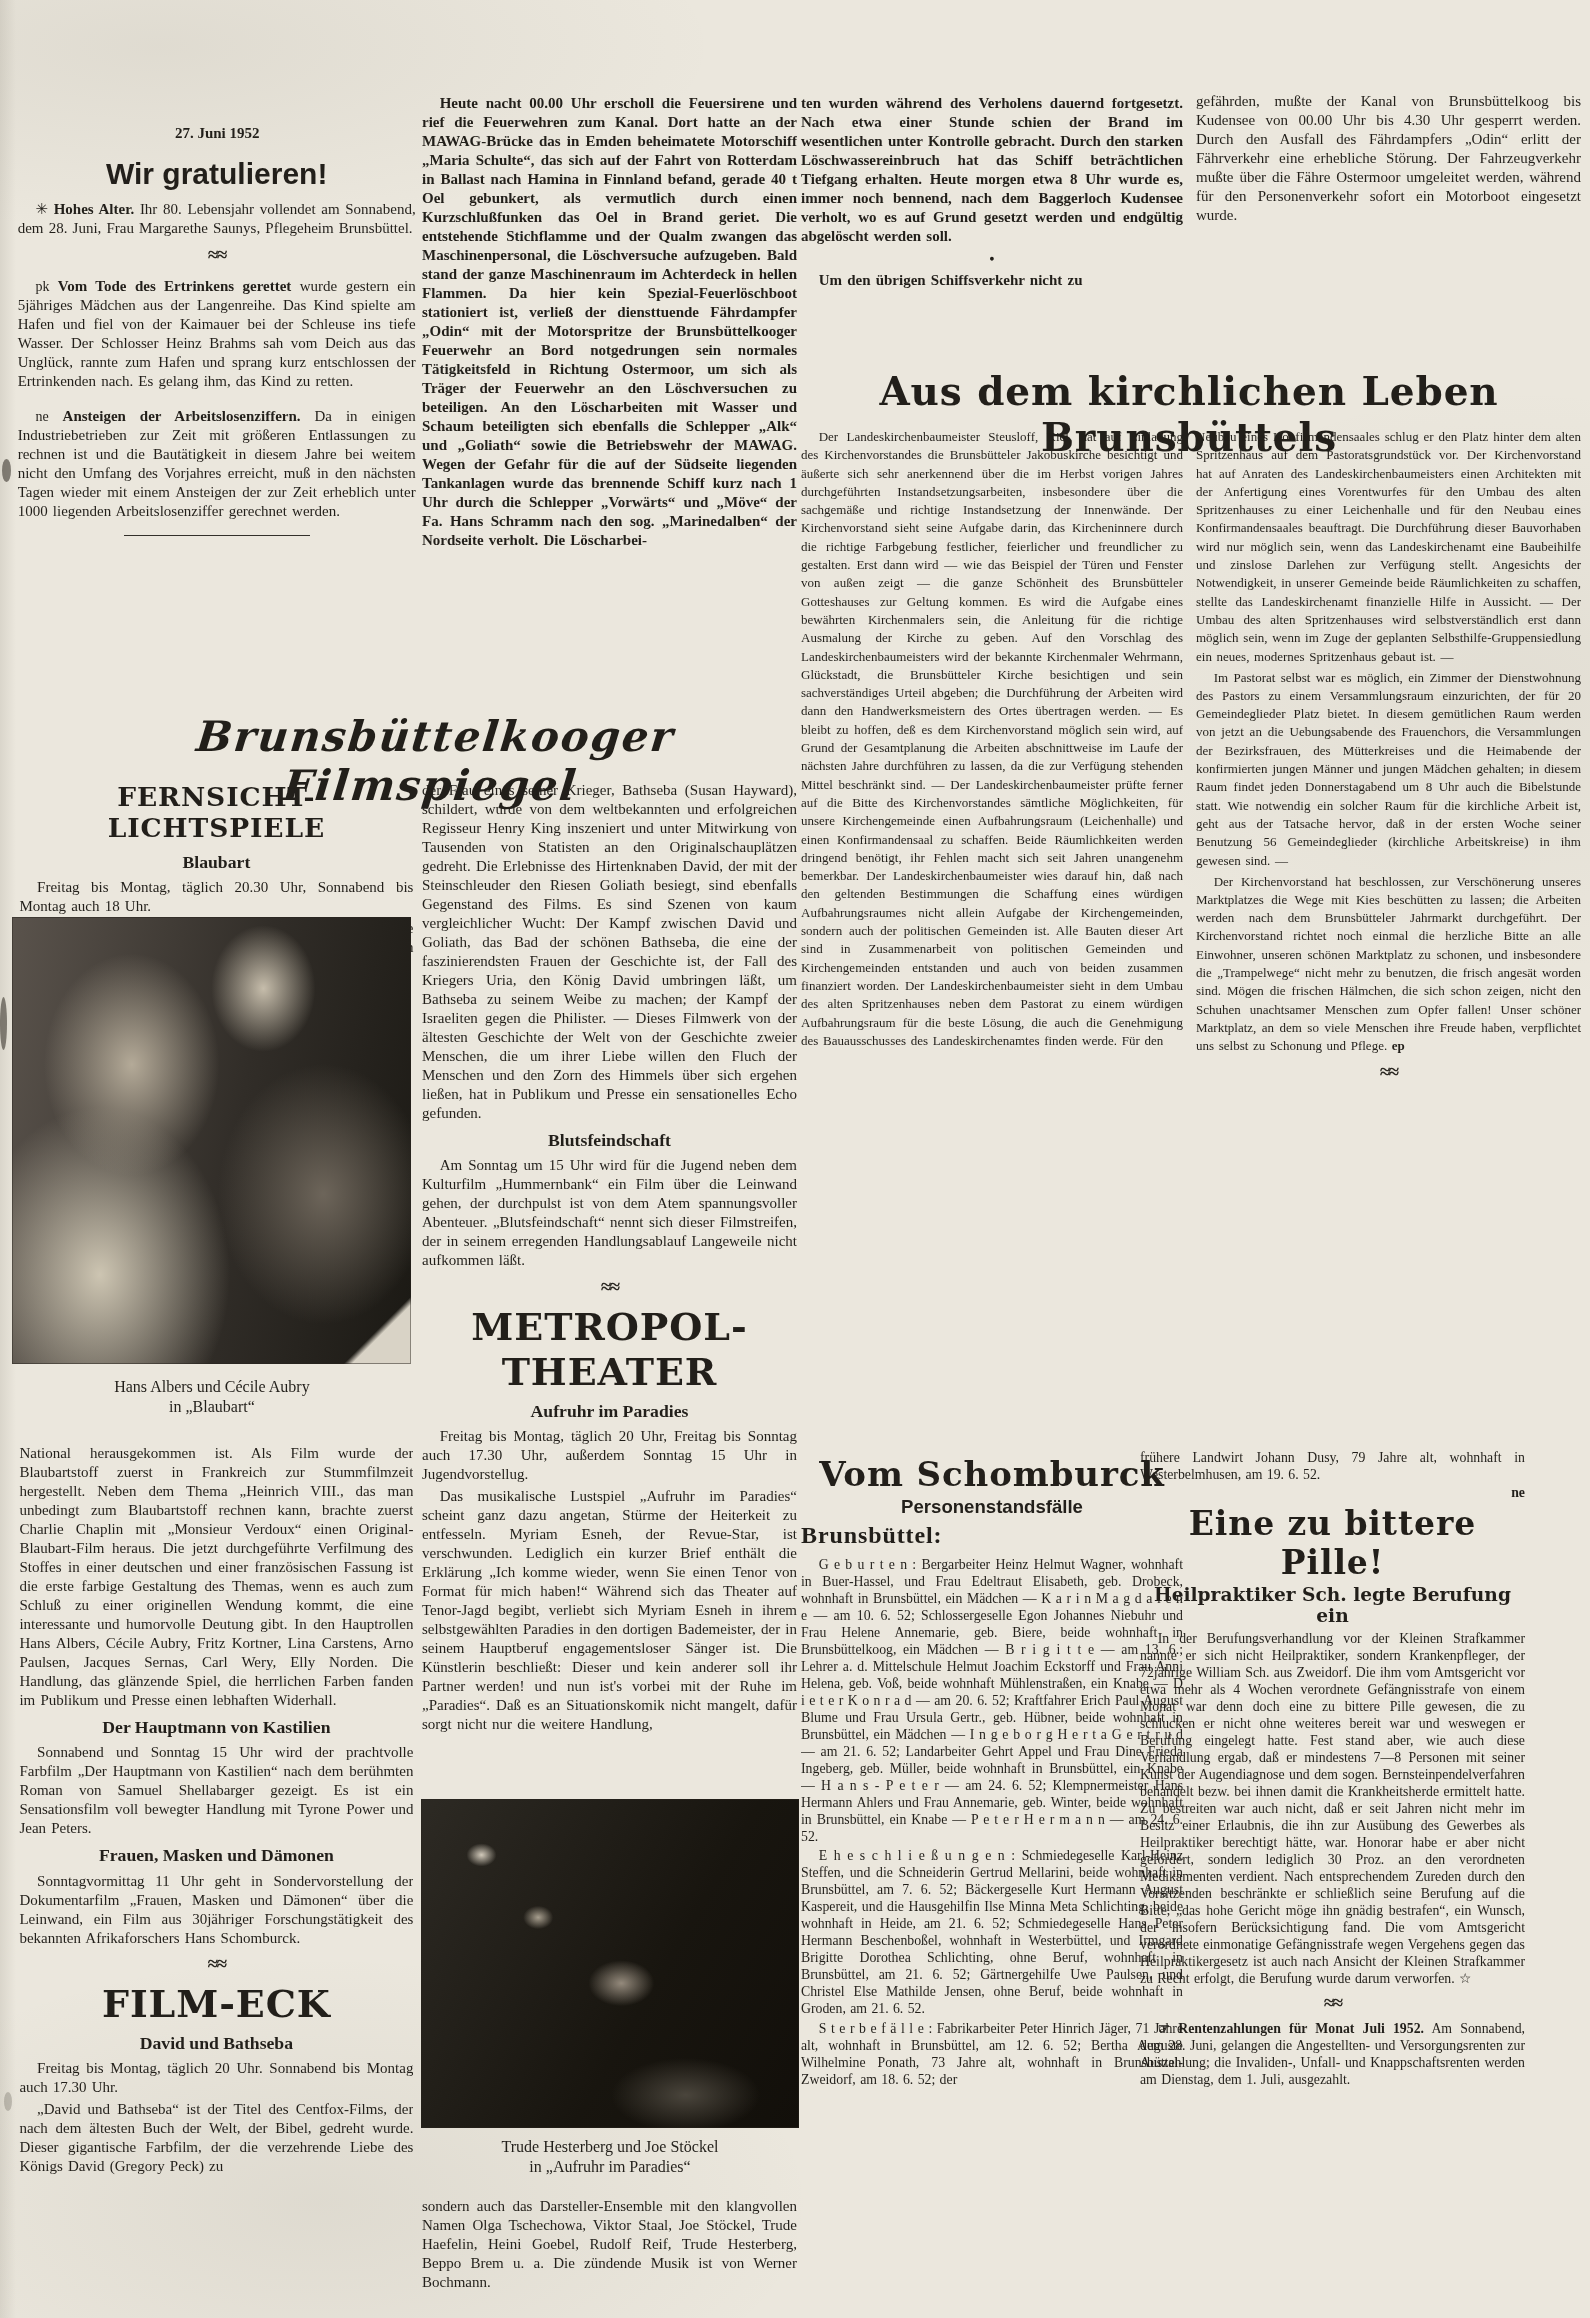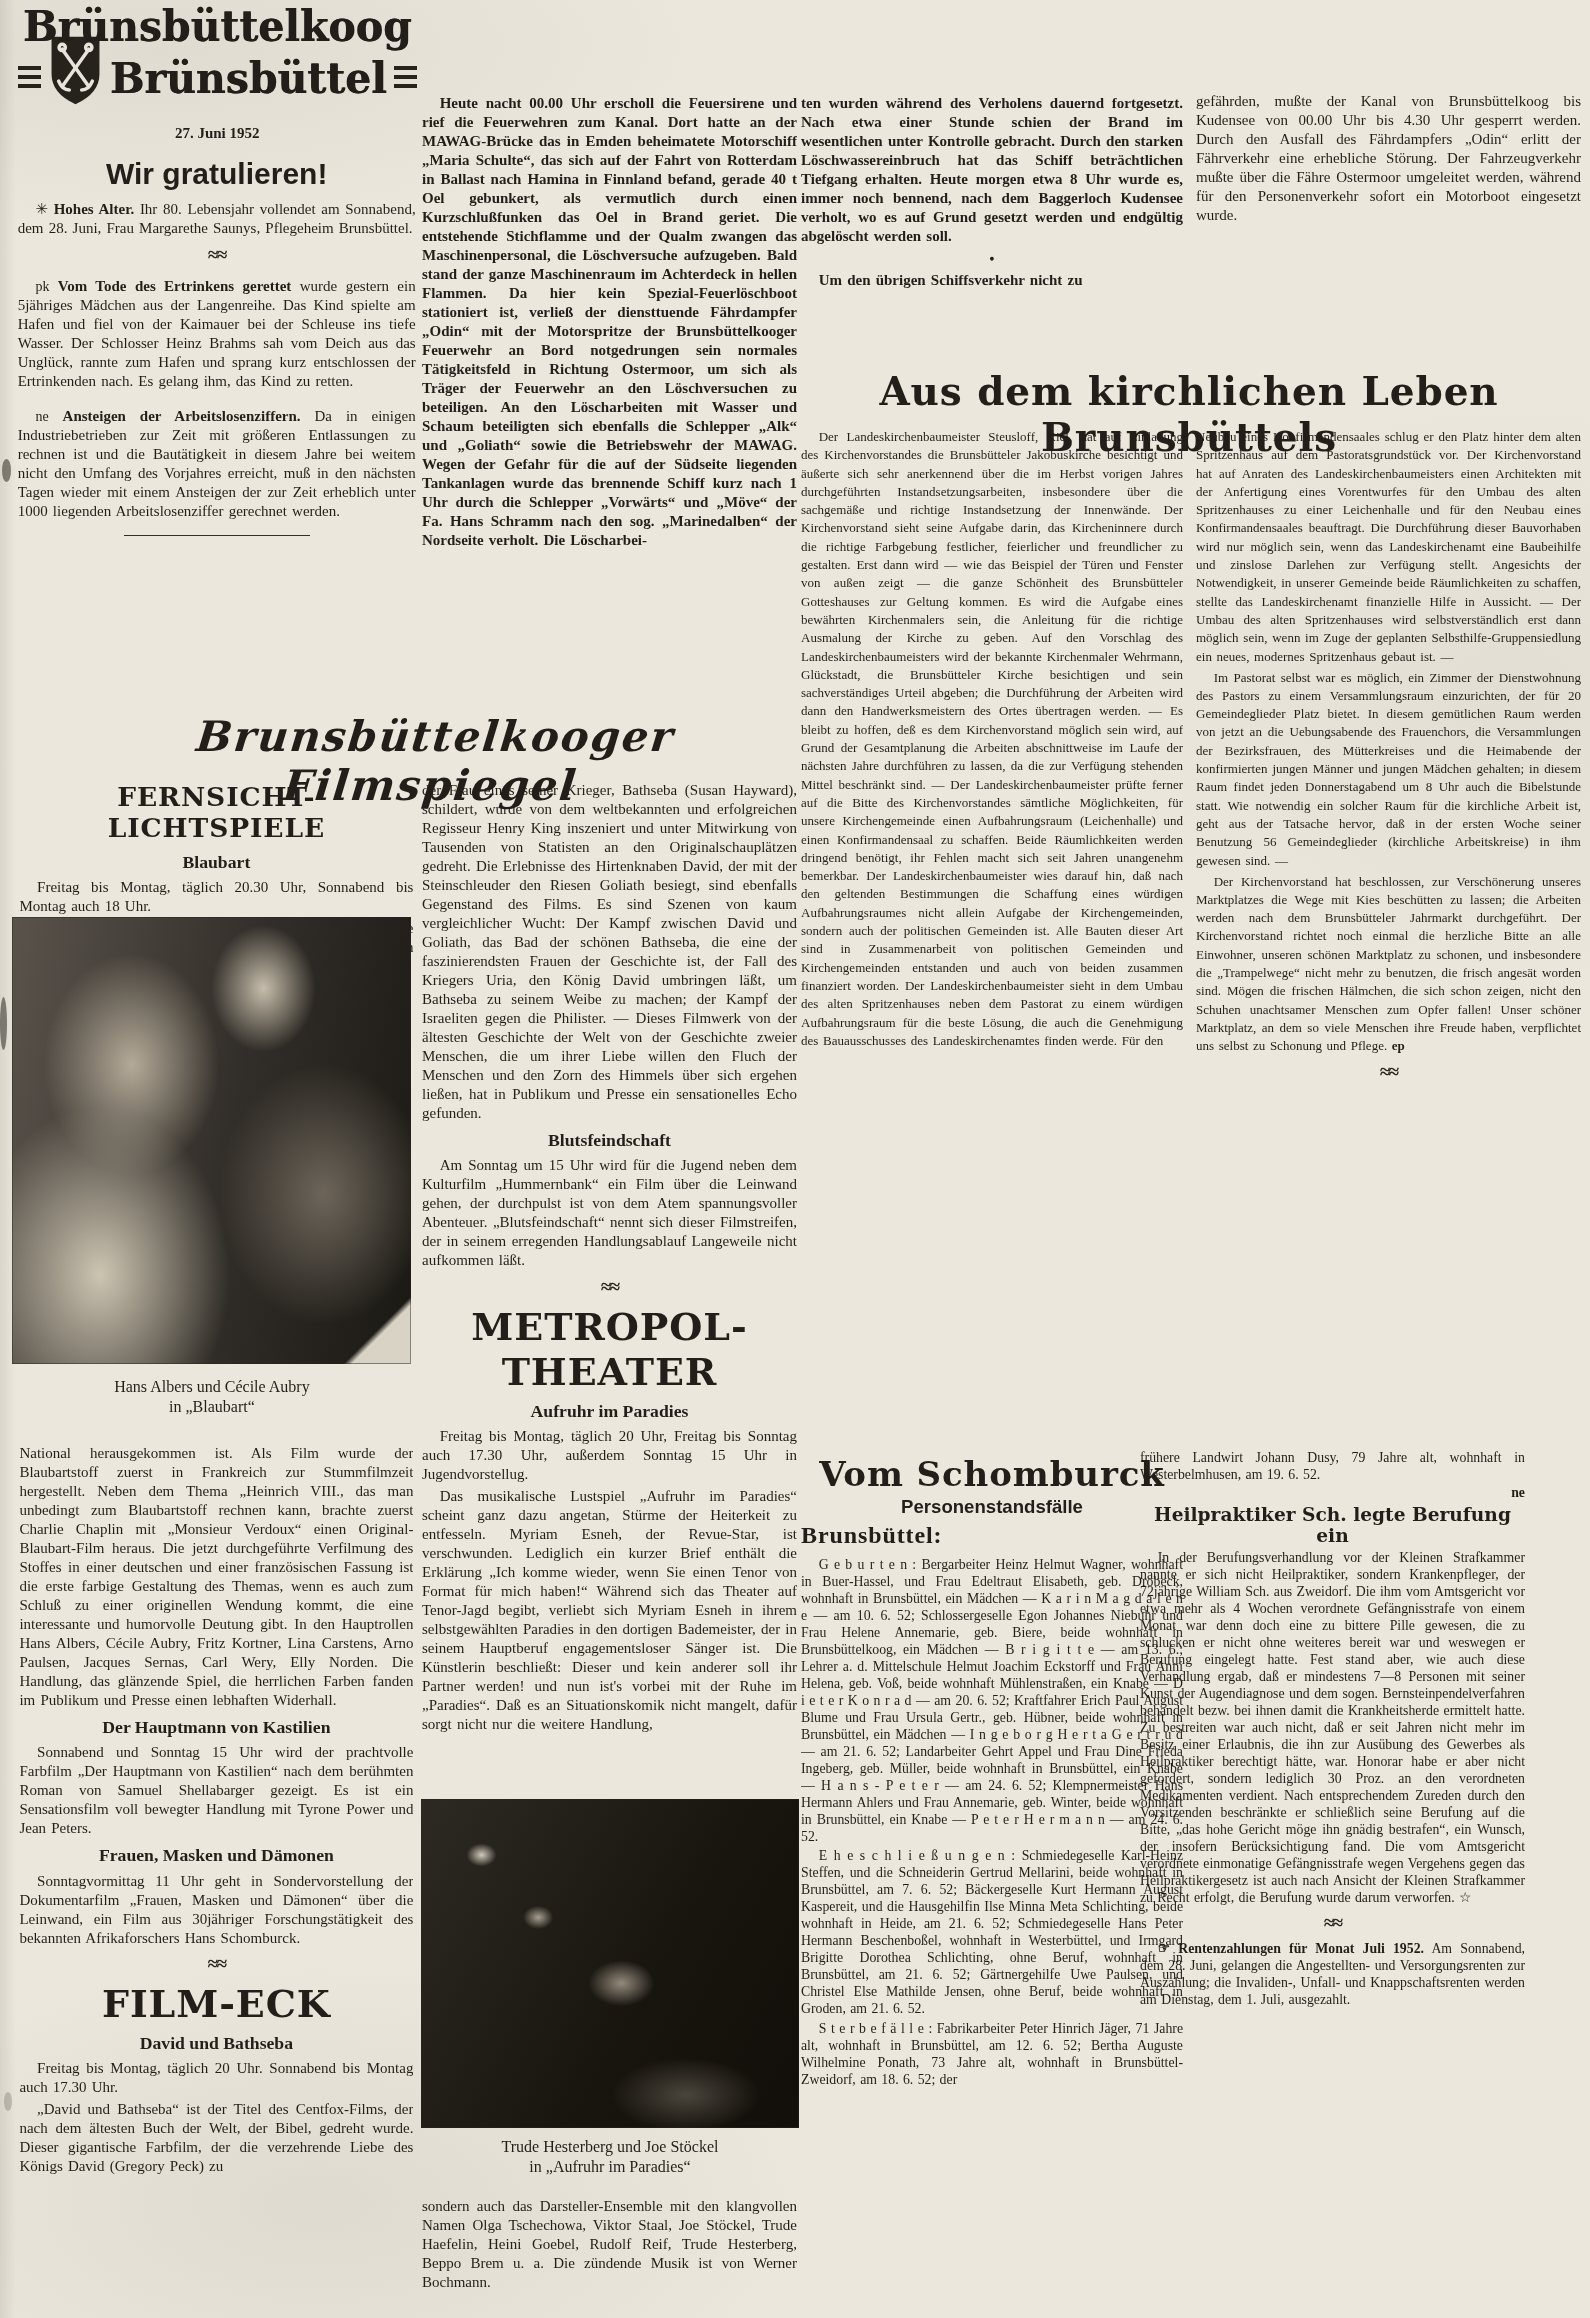--- a/index.html
+++ b/index.html
@@ -74,39 +74,20 @@
       linear-gradient(120deg,#2d2a24 0%,#18150f 60%,#120f0a 100%);}
   .caption{text-align:center;font-size:16px;line-height:20.3px;}
 
   .smudge{position:absolute;background:rgba(45,40,32,.55);border-radius:50%;}
 </style>
 </head>
 <body>
 
 <div class="page">
 
-  <header class="abs masthead">
-    <div class="mh1">Brünsbüttelkoog</div>
-    <div class="mh2">
-      <span class="stripes"></span>
-      <svg class="crest" viewBox="0 0 62 80">
-        <path d="M4 2 H58 V44 Q58 66 31 78 Q4 66 4 44 Z" fill="#26231d"></path>
-        <g stroke="#e8e4da" stroke-width="4" fill="none" stroke-linecap="round">
-          <path d="M16 16 L46 58"></path>
-            <path d="M46 16 L16 58"></path>
-          <path d="M12 52 Q16 62 24 62"></path>
-            <path d="M50 52 Q46 62 38 62"></path>
-          <circle cx="16" cy="14" r="3.5"></circle>
-            <circle cx="46" cy="14" r="3.5"></circle>
-        </g>
-      </svg>
-      <span class="mh2-text">Brünsbüttel</span>
-      <span class="stripes"></span>
-    </div>
-  </header>
   <div class="abs date">27. Juni 1952</div>
 
   <section class="abs" style="left:17.7px;top:157px;width:398px;">
     <h2 class="h-grat">Wir gratulieren!</h2>
     <p class="ind"><span>✳</span> <span class="b">Hohes Alter.</span> <span>Ihr 80. Lebensjahr vollendet am Sonnabend, dem 28. Juni, Frau Margarethe Saunys, Pflegeheim Brunsbüttel.</span></p>
     <div class="squig">≈≈</div>
     <p class="ind" style="margin-top:14px;"><span class="prefix">pk</span> <span class="b">Vom Tode des Ertrinkens gerettet</span> <span>wurde gestern ein 5jähriges Mädchen aus der Langenreihe. Das Kind spielte am Hafen und fiel von der Kaimauer bei der Schleuse ins tiefe Wasser. Der Schlosser Heinz Brahms sah vom Deich aus das Unglück, rannte zum Hafen und sprang kurz entschlossen der Ertrinkenden nach. Es gelang ihm, das Kind zu retten.</span></p>
     <p class="ind" style="margin-top:16px;"><span class="prefix">ne</span> <span class="b">Ansteigen der Arbeitslosenziffern.</span> <span>Da in einigen Industriebetrieben zur Zeit mit größeren Entlassungen zu rechnen ist und die Bautätigkeit in diesem Jahre bei weitem nicht den Umfang des Vorjahres erreicht, muß in den nächsten Tagen wieder mit einem Ansteigen der zur Zeit erheblich unter 1000 liegenden Arbeitslosenziffer gerechnet werden.</span></p>
     <div class="rule-short"></div>
   </section>
@@ -192,20 +173,21 @@
     <div class="h-sub2">Personenstandsfälle</div>
     <div class="h-city">Brunsbüttel:</div>
     <p class="ind">G e b u r t e n :  Bergarbeiter Heinz Helmut Wagner, wohnhaft in Buer-Hassel, und Frau Edeltraut Elisabeth, geb. Drobeck, wohnhaft in Brunsbüttel, ein Mädchen — K a r i n  M a g d a l e n e — am 10. 6. 52; Schlossergeselle Egon Johannes Niebuhr und Frau Helene Annemarie, geb. Biere, beide wohnhaft in Brunsbüttelkoog, ein Mädchen — B r i g i t t e — am 13. 6.; Lehrer a. d. Mittelschule Helmut Joachim Eckstorff und Frau Anni Helena, geb. Voß, beide wohnhaft Mühlenstraßen, ein Knabe — D i e t e r  K o n r a d — am 20. 6. 52; Kraftfahrer Erich Paul August Blume und Frau Ursula Gertr., geb. Hübner, beide wohnhaft in Brunsbüttel, ein Mädchen — I n g e b o r g  H e r t a  G e r t r u d — am 21. 6. 52; Landarbeiter Gehrt Appel und Frau Dine Frieda Ingeberg, geb. Müller, beide wohnhaft in Brunsbüttel, ein Knabe — H a n s - P e t e r — am 24. 6. 52; Klempnermeister Hans Hermann Ahlers und Frau Annemarie, geb. Winter, beide wohnhaft in Brunsbüttel, ein Knabe — P e t e r  H e r m a n n — am 24. 6. 52.</p>
     <p class="ind">E h e s c h l i e ß u n g e n :  Schmiedegeselle Karl-Heinz Steffen, und die Schneiderin Gertrud Mellarini, beide wohnhaft in Brunsbüttel, am 7. 6. 52; Bäckergeselle Kurt Hermann August Kaspereit, und die Hausgehilfin Ilse Minna Meta Schlichting, beide wohnhaft in Heide, am 21. 6. 52; Schmiedegeselle Hans Peter Hermann Beschenboßel, wohnhaft in Westerbüttel, und Irmgard Brigitte Dorothea Schlichting, ohne Beruf, wohnhaft in Brunsbüttel, am 21. 6. 52; Gärtnergehilfe Uwe Paulsen, und Christel Else Mathilde Jensen, ohne Beruf, beide wohnhaft in Groden, am 21. 6. 52.</p>
     <p class="ind">S t e r b e f ä l l e :  Fabrikarbeiter Peter Hinrich Jäger, 71 Jahre alt, wohnhaft in Brunsbüttel, am 12. 6. 52; Bertha Auguste Wilhelmine Ponath, 73 Jahre alt, wohnhaft in Brunsbüttel-Zweidorf, am 18. 6. 52; der</p>
   </section>
 
   <section class="abs small" style="left:1140px;top:1449px;width:385px;height:869px;overflow:hidden;">
     <p>frühere Landwirt Johann Dusy, 79 Jahre alt, wohnhaft in Westerbelmhusen, am 19. 6. 52.</p>
     <p class="signoff" style="margin-top:-1.8px;">ne</p>
+    <h3 class="h-big" style="font-size:33px;margin-top:3.5px;">Eine zu bittere Pille!</h3>
     <div class="h-sub2" style="font-family:'DejaVu Serif',serif;">Heilpraktiker Sch. legte Berufung ein</div>
     <p class="ind">In der Berufungsverhandlung vor der Kleinen Strafkammer nannte er sich nicht Heilpraktiker, sondern Krankenpfleger, der 72jährige William Sch. aus Zweidorf. Die ihm vom Amtsgericht vor etwa mehr als 4 Wochen verordnete Gefängnisstrafe von einem Monat war denn doch eine zu bittere Pille gewesen, die zu schlucken er nicht ohne weiteres bereit war und weswegen er Berufung eingelegt hatte. Fest stand aber, wie auch diese Verhandlung ergab, daß er mindestens 7—8 Personen mit seiner Kunst der Augendiagnose und dem sogen. Bernsteinpendelverfahren behandelt bezw. bei ihnen damit die Krankheitsherde ermittelt hatte. Zu bestreiten war auch nicht, daß er seit Jahren nicht mehr im Besitz einer Erlaubnis, die ihn zur Ausübung des Gewerbes als Heilpraktiker berechtigt hätte, war. Honorar habe er aber nicht gefordert, sondern lediglich 30 Proz. an den verordneten Medikamenten verdient. Nach entsprechendem Zureden durch den Vorsitzenden beschränkte er schließlich seine Berufung auf die Bitte, „das hohe Gericht möge ihn gnädig bestrafen“, ein Wunsch, der insofern Berücksichtigung fand. Die vom Amtsgericht verordnete einmonatige Gefängnisstrafe wegen Vergehens gegen das Heilpraktikergesetz ist auch nach Ansicht der Kleinen Strafkammer zu Recht erfolgt, die Berufung wurde darum verworfen.  ☆</p>
     <div class="squig">≈≈</div>
     <p class="ind"><span class="b">☞ Rentenzahlungen für Monat Juli 1952.</span> <span>Am Sonnabend, dem 28. Juni, gelangen die Angestellten- und Versorgungsrenten zur Auszahlung; die Invaliden-, Unfall- und Knappschaftsrenten werden am Dienstag, dem 1. Juli, ausgezahlt.</span></p>
   </section>
 
   <div class="smudge" style="left:1.8px;top:459px;width:8.8px;height:23px;"></div>
   <div class="smudge" style="left:0px;top:997px;width:7px;height:53px;"></div>
   <div class="smudge" style="left:3.5px;top:2092px;width:8px;height:19.4px;opacity:.4;"></div>
 

